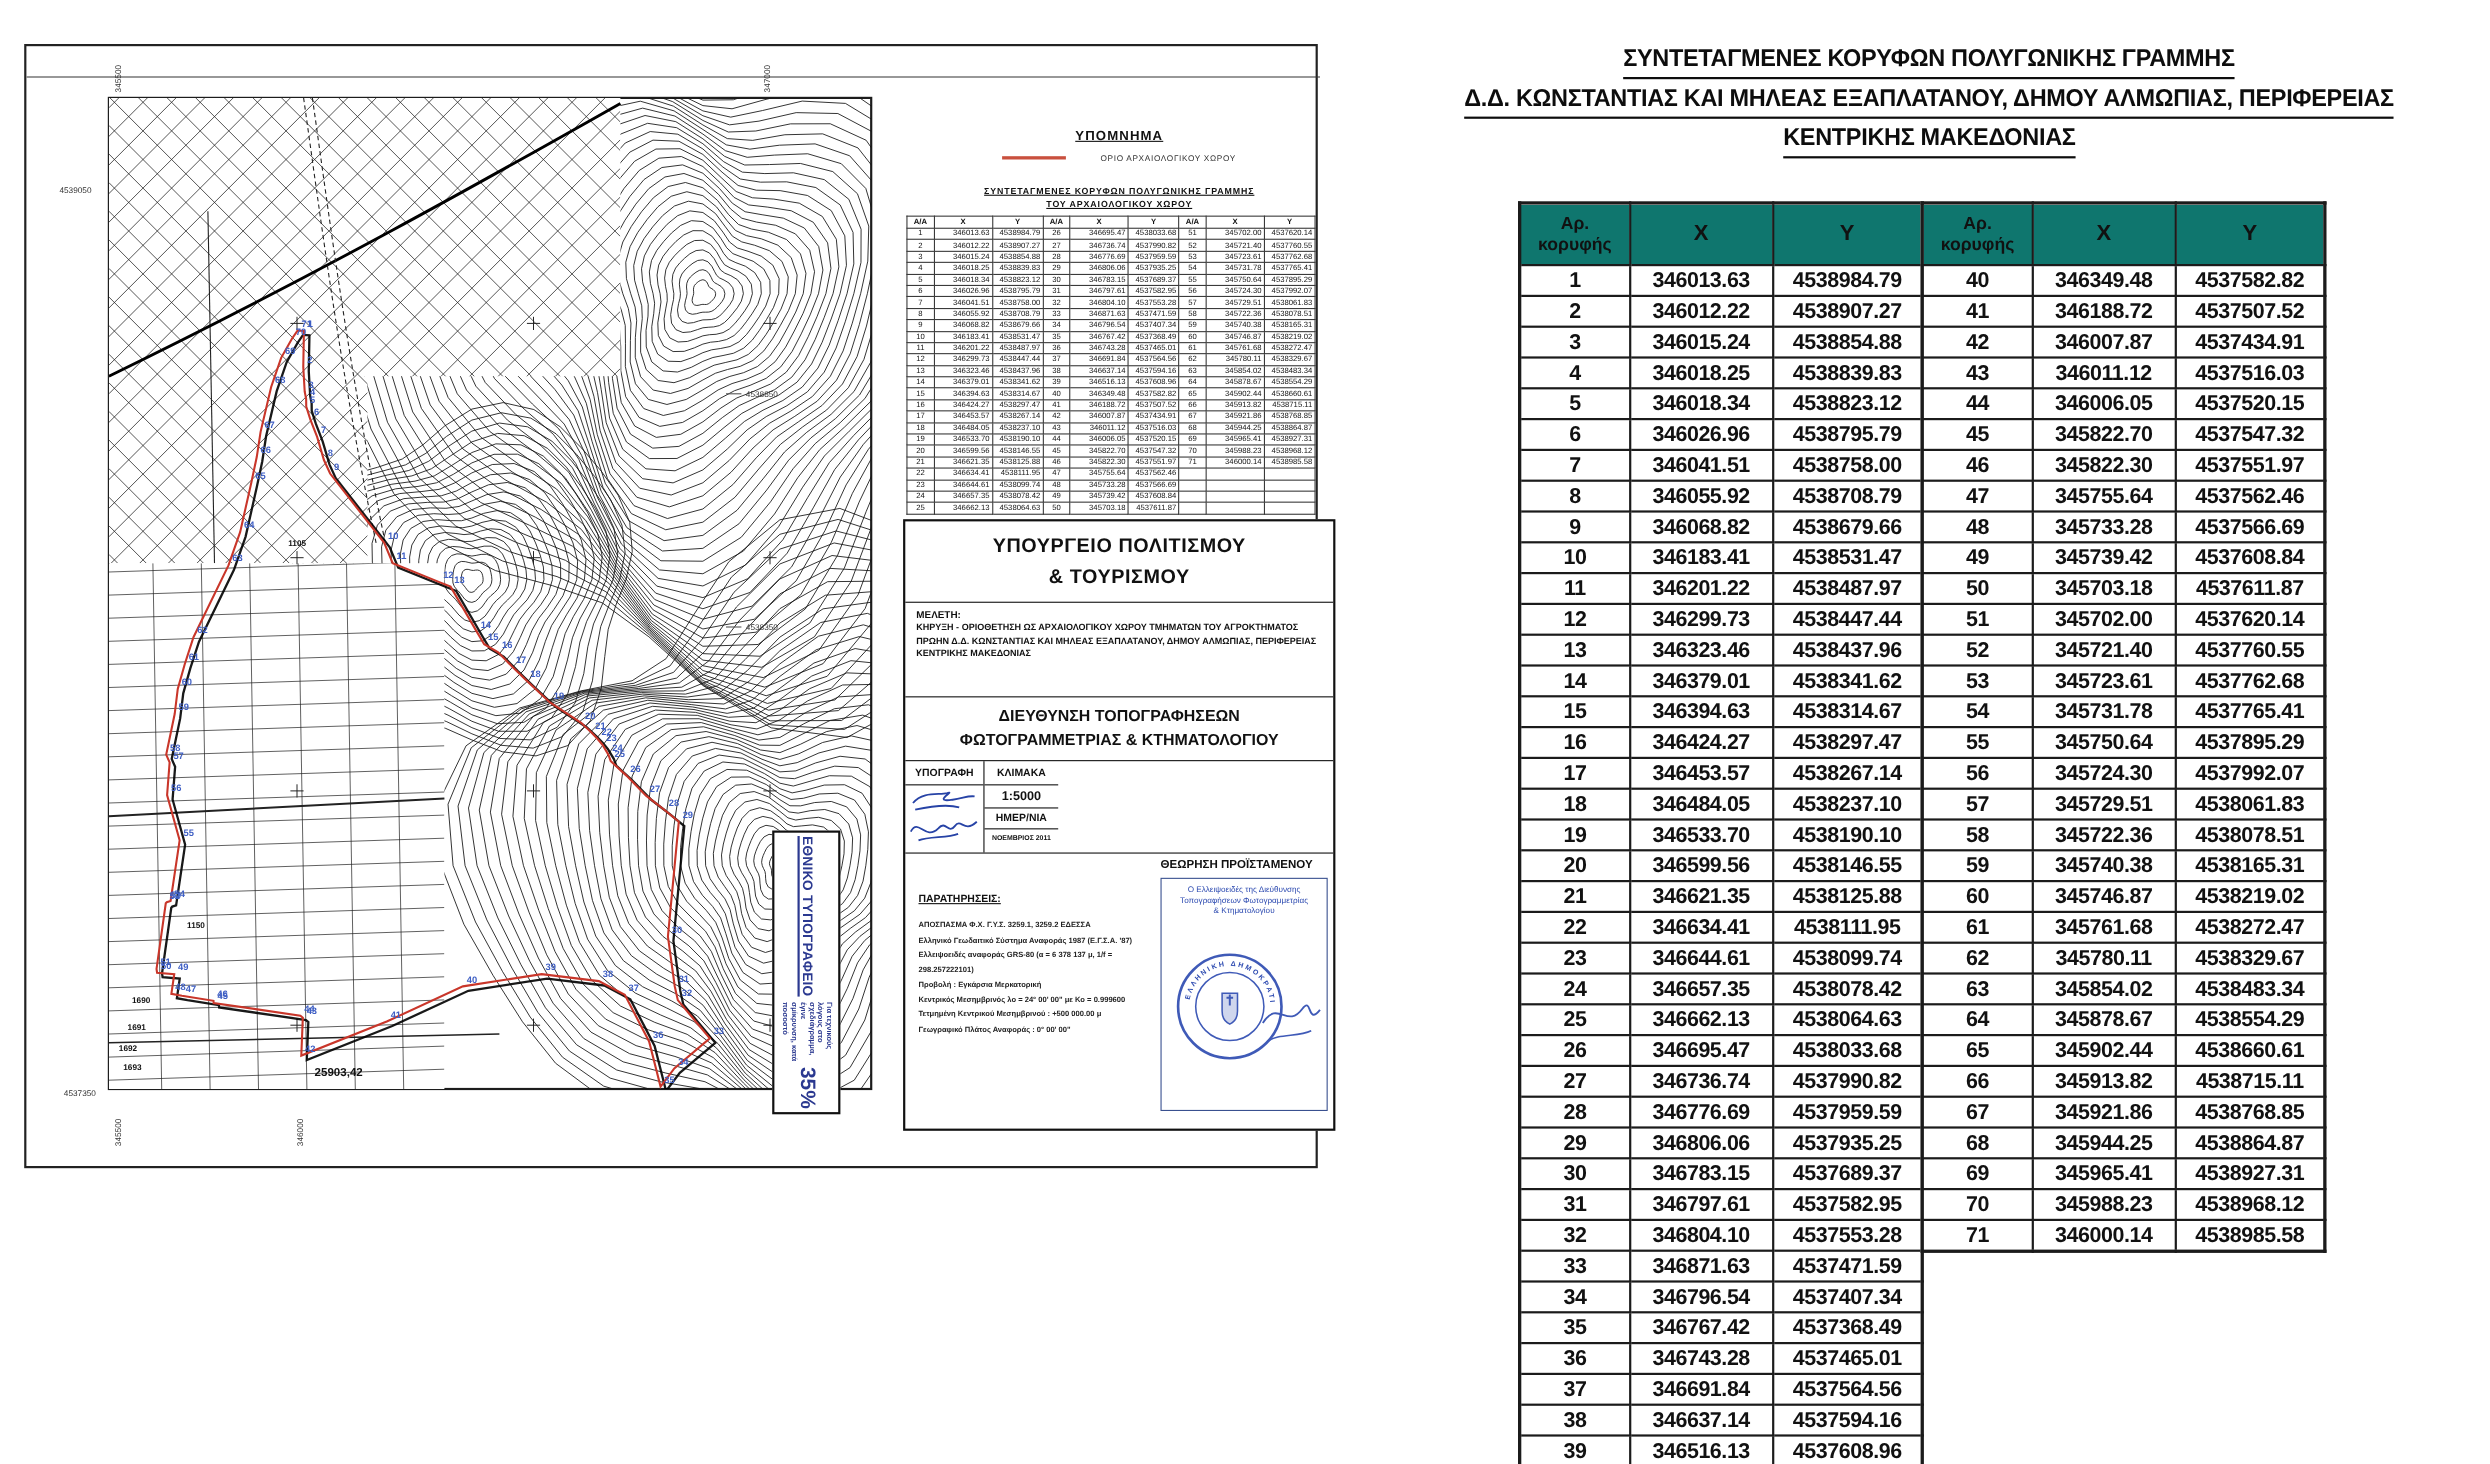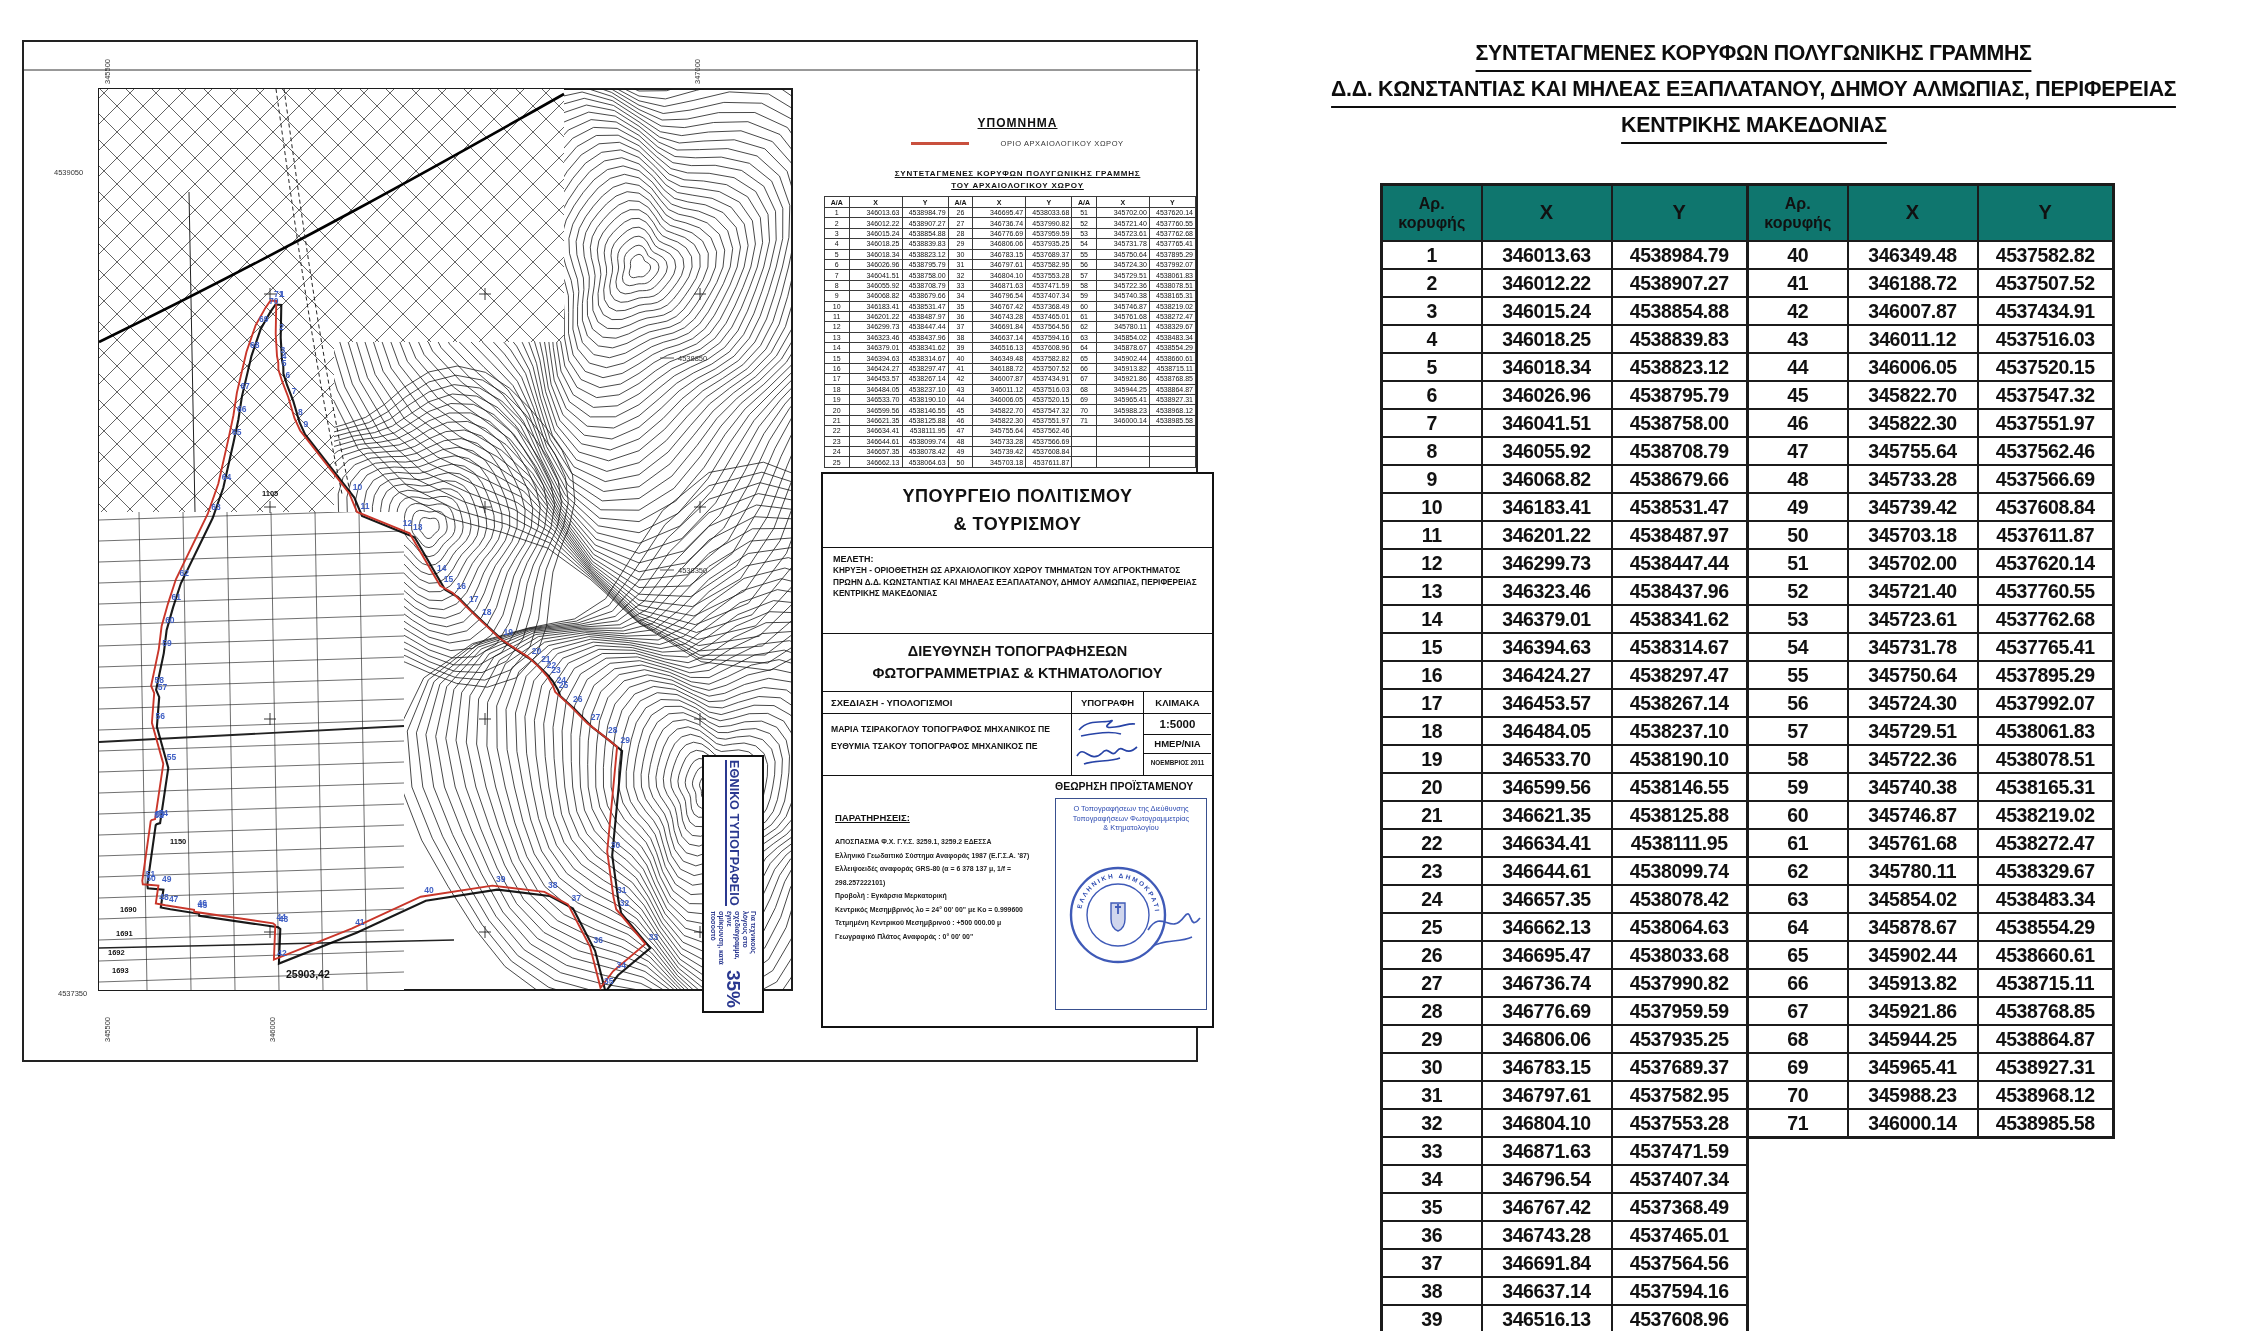--- a/index.html
+++ b/index.html
@@ -756,27 +756,20 @@
     </div>
     <div class="tb-sec tb-meleti">
       <div class="tb-label">ΜΕΛΕΤΗ:</div>
       <div class="tb-meleti-text">ΚΗΡΥΞΗ - ΟΡΙΟΘΕΤΗΣΗ ΩΣ ΑΡΧΑΙΟΛΟΓΙΚΟΥ ΧΩΡΟΥ ΤΜΗΜΑΤΩΝ ΤΟΥ ΑΓΡΟΚΤΗΜΑΤΟΣ ΠΡΩΗΝ Δ.Δ. ΚΩΝΣΤΑΝΤΙΑΣ ΚΑΙ ΜΗΛΕΑΣ ΕΞΑΠΛΑΤΑΝΟΥ, ΔΗΜΟΥ ΑΛΜΩΠΙΑΣ, ΠΕΡΙΦΕΡΕΙΑΣ ΚΕΝΤΡΙΚΗΣ ΜΑΚΕΔΟΝΙΑΣ</div>
     </div>
     <div class="tb-sec tb-direction">
       <div>ΔΙΕΥΘΥΝΣΗ  ΤΟΠΟΓΡΑΦΗΣΕΩΝ</div>
       <div>ΦΩΤΟΓΡΑΜΜΕΤΡΙΑΣ &amp; ΚΤΗΜΑΤΟΛΟΓΙΟΥ</div>
     </div>
     <div class="tb-sec tb-row5">
-      <div class="c-des">
-        <div class="c-des-h">ΣΧΕΔΙΑΣΗ - ΥΠΟΛΟΓΙΣΜΟΙ</div>
-        <div class="c-des-names">
-          <div>ΜΑΡΙΑ ΤΣΙΡΑΚΟΓΛΟΥ ΤΟΠΟΓΡΑΦΟΣ ΜΗΧΑΝΙΚΟΣ ΠΕ</div>
-          <div>ΕΥΘΥΜΙΑ ΤΣΑΚΟΥ ΤΟΠΟΓΡΑΦΟΣ ΜΗΧΑΝΙΚΟΣ ΠΕ</div>
-        </div>
-      </div>
       <div class="c-sig">
         <div class="c-sig-h">ΥΠΟΓΡΑΦΗ</div>
         <svg width="70" height="60" viewBox="0 0 70 60">
           <path d="M7,16 c9,-11 24,-7 31,-9 c9,-3 -15,9 5,6 c9,-1 14,-4 20,-3 M9,22 c14,-3 30,-5 40,-2" stroke="#2743a6" stroke-width="1.7" fill="none"></path>
           <path d="M5,42 c7,-13 13,9 25,-3 c7,-8 9,6 15,-2 c6,-8 8,7 20,-4 M12,50 c10,-4 26,-2 36,-6" stroke="#2743a6" stroke-width="1.7" fill="none"></path>
         </svg>
       </div>
       <div class="c-scale">
         <div class="sc1">ΚΛΙΜΑΚΑ</div>
         <div class="sc2">1:5000</div>
@@ -794,21 +787,21 @@
             <div>Προβολή : Εγκάρσια Μερκατορική</div>
             <div>Κεντρικός Μεσημβρινός λο = 24° 00' 00" με Κο = 0.999600</div>
             <div>Τετμημένη Κεντρικού Μεσημβρινού : +500 000.00 μ</div>
             <div>Γεωγραφικό Πλάτος Αναφοράς : 0° 00' 00"</div>
           </div>
       </div>
       <div class="theorisi">
         <div class="theorisi-h">ΘΕΩΡΗΣΗ ΠΡΟΪΣΤΑΜΕΝΟΥ</div>
         <div class="theorisi-box">
           <div class="stamp-caption">
-            <div>Ο Τοπογραφήσεων της Διεύθυνσης</div>
+            <div>Ο Ελλειψοειδές της Διεύθυνσης</div>
             <div>Τοπογραφήσεων Φωτογραμμετρίας</div>
             <div>&amp; Κτηματολογίου</div>
           </div>
           <svg class="stamp-svg" width="150" height="170" viewBox="0 0 150 170">
             <defs>
                 <path id="arcp" d="M 62,80 m -37,0 a 37,37 0 1 1 74,0"></path>
               </defs>
             <g stroke="#2b49b0" fill="none" opacity="0.9">
               <circle cx="62" cy="80" r="47" stroke-width="2.4"></circle>
               <circle cx="62" cy="80" r="31" stroke-width="1.4"></circle>

